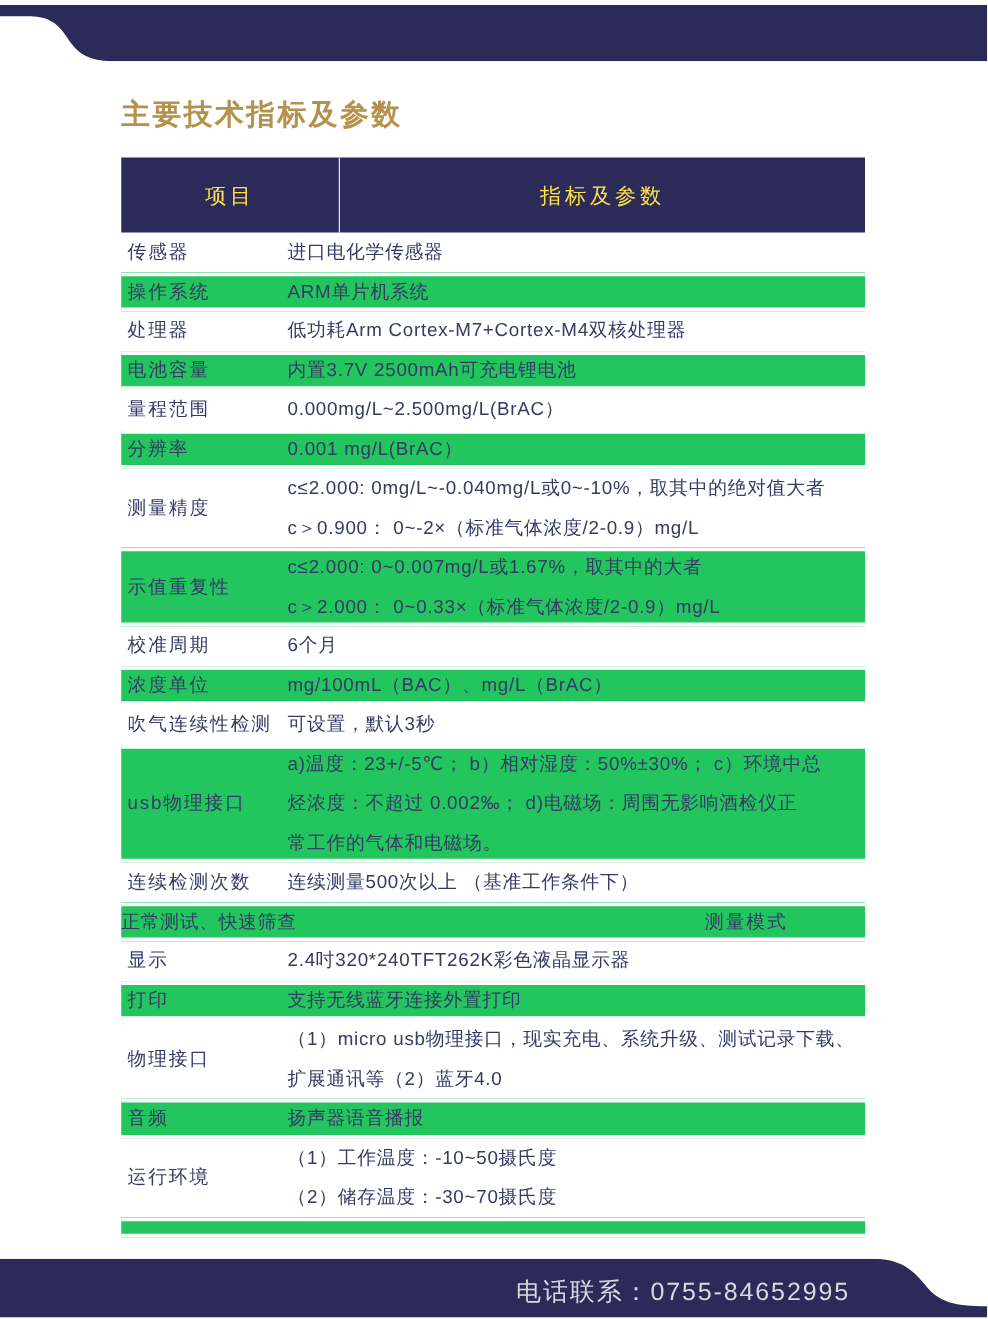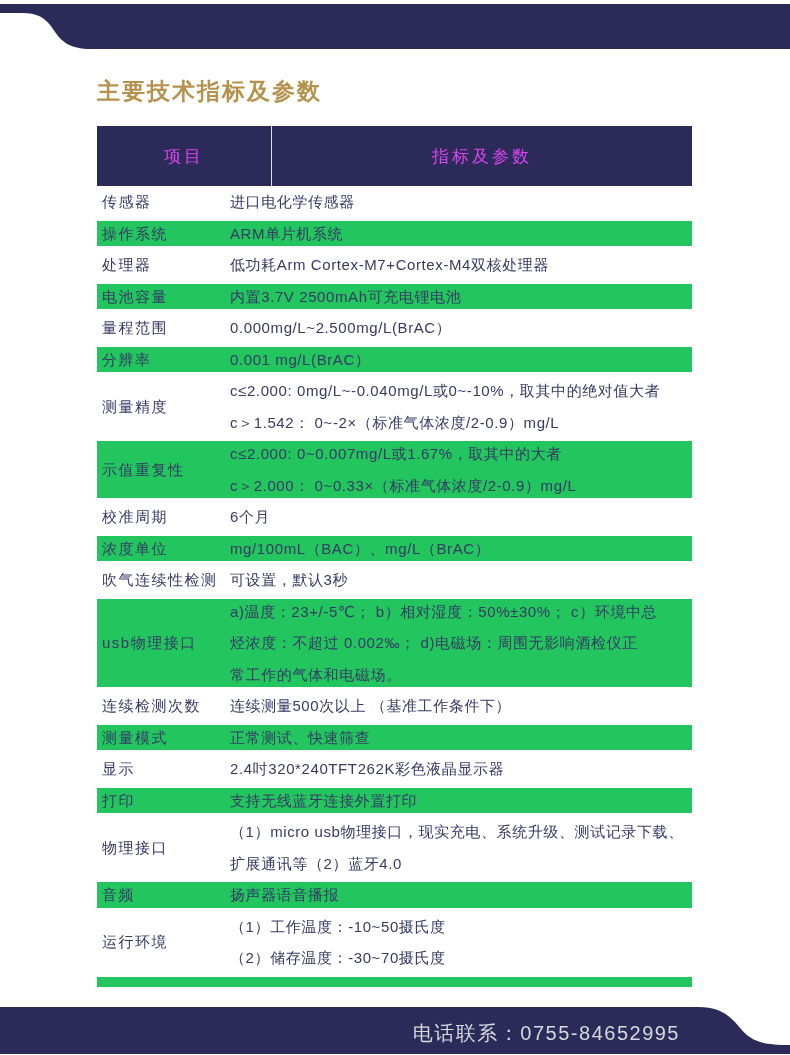--- a/index.html
+++ b/index.html
@@ -56,21 +56,21 @@
     top: 122px;
     left: 97px;
     width: 595px;
   }
 
   .thead {
     display: flex;
     align-items: stretch;
     height: 60px;
     background: #2b2a59;
-    color: #d946ef;
+    color: #fde047;
   }
   .th {
     display: flex;
     align-items: center;
     justify-content: center;
     font-size: 17px;
     letter-spacing: 3px;
   }
   .th-left { width: 174px; }
   .th-divider {
@@ -156,21 +156,21 @@
         <div class="row shade">
           <div class="cell label">分辨率</div>
           <div class="cell value">
             <div class="line">0.001 mg/L(BrAC）</div>
           </div>
         </div>
         <div class="row">
           <div class="cell label">测量精度</div>
           <div class="cell value">
             <div class="line">c≤2.000: 0mg/L~-0.040mg/L或0~-10%，取其中的绝对值大者</div>
-            <div class="line">c＞1.542： 0~-2×（标准气体浓度/2-0.9）mg/L</div>
+            <div class="line">c＞0.900： 0~-2×（标准气体浓度/2-0.9）mg/L</div>
           </div>
         </div>
         <div class="row shade">
           <div class="cell label">示值重复性</div>
           <div class="cell value">
             <div class="line">c≤2.000: 0~0.007mg/L或1.67%，取其中的大者</div>
             <div class="line">c＞2.000： 0~0.33×（标准气体浓度/2-0.9）mg/L</div>
           </div>
         </div>
         <div class="row">
@@ -199,24 +199,24 @@
             <div class="line">常工作的气体和电磁场。</div>
           </div>
         </div>
         <div class="row">
           <div class="cell label">连续检测次数</div>
           <div class="cell value">
             <div class="line">连续测量500次以上 （基准工作条件下）</div>
           </div>
         </div>
         <div class="row shade">
+          <div class="cell value">
+            <div class="line">正常测试、快速筛查</div>
+          </div>
           <div class="cell label">测量模式</div>
-          <div class="cell value">
-            <div class="line">正常测试、快速筛查</div>
-          </div>
         </div>
         <div class="row">
           <div class="cell label">显示</div>
           <div class="cell value">
             <div class="line">2.4吋320*240TFT262K彩色液晶显示器</div>
           </div>
         </div>
         <div class="row shade">
           <div class="cell label">打印</div>
           <div class="cell value">

